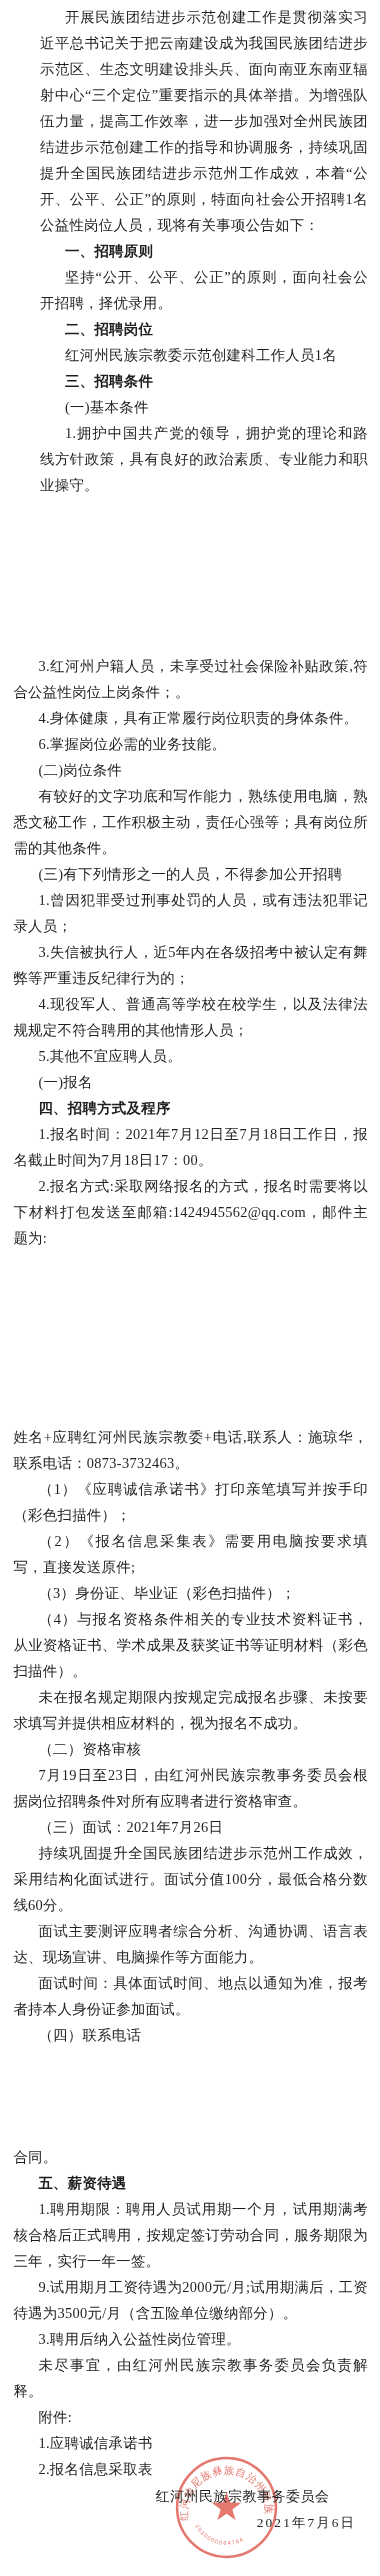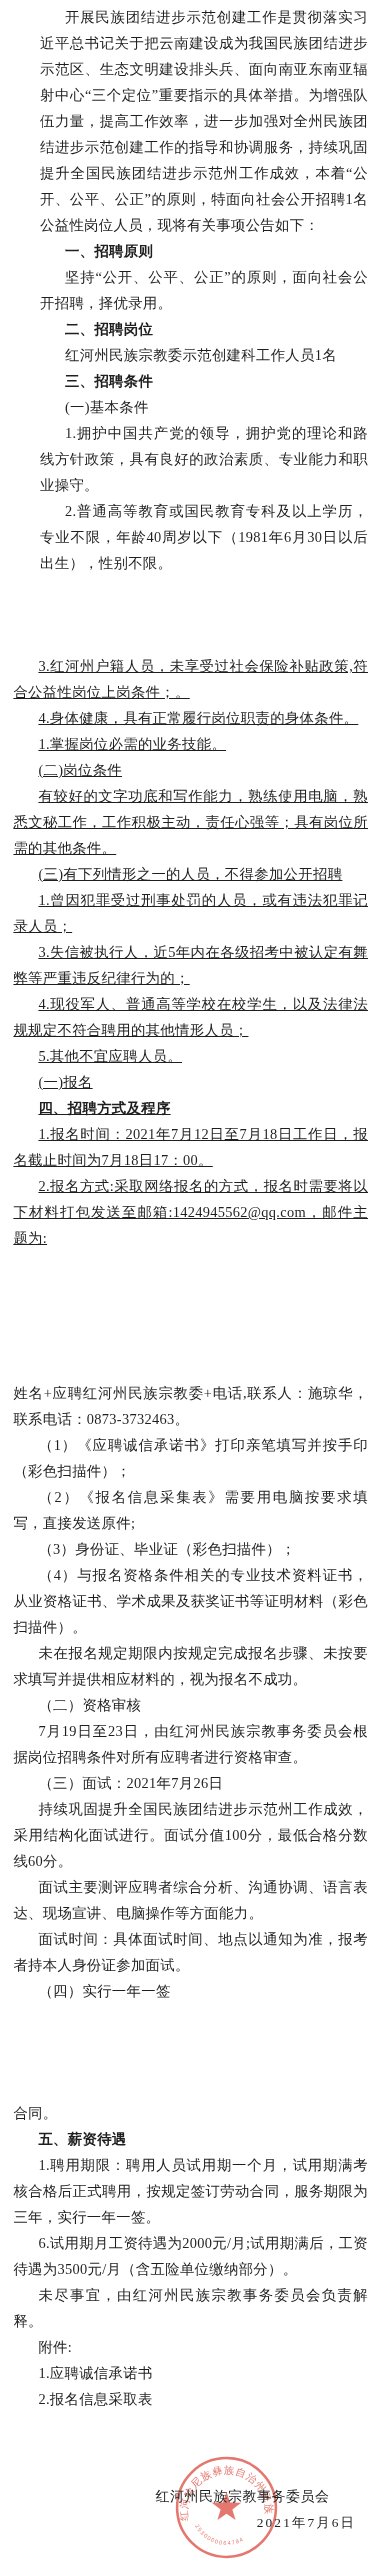--- a/index.html
+++ b/index.html
@@ -11,22 +11,22 @@
     color:#1f1f1f;
     font-family:"Liberation Serif",serif;
     overflow:hidden;
   }
   .pg{
     box-sizing:border-box;
     padding:0 13px 0 13.4px;
     overflow:hidden;
   }
   .pg1{height:653px;padding-top:4.1px;padding-left:40px;}
-  .pg2{height:727px;text-decoration:underline;}
-  .pg3{height:720px;}
+  .pg2{height:727px;}
+  .pg3{height:720px;margin-top:44px;}
   .pg4{height:492px;}
   .doc p{
     margin:0;
     font-size:14.4px;
     line-height:26px;
     text-align:justify;
     letter-spacing:0.3px;
   }
   .ind{text-indent:25px;}
   .hd{
@@ -61,27 +61,26 @@
 
   <section class="pg pg1">
     <p class="ind">开展民族团结进步示范创建工作是贯彻落实习近平总书记关于把云南建设成为我国民族团结进步示范区、生态文明建设排头兵、面向南亚东南亚辐射中心“三个定位”重要指示的具体举措。为增强队伍力量，提高工作效率，进一步加强对全州民族团结进步示范创建工作的指导和协调服务，持续巩固提升全国民族团结进步示范州工作成效，本着“公开、公平、公正”的原则，特面向社会公开招聘1名公益性岗位人员，现将有关事项公告如下：</p>
     <p class="ind hd">一、招聘原则</p>
     <p class="ind">坚持“公开、公平、公正”的原则，面向社会公开招聘，择优录用。</p>
     <p class="ind hd">二、招聘岗位</p>
     <p class="ind">红河州民族宗教委示范创建科工作人员1名</p>
     <p class="ind hd">三、招聘条件</p>
     <p class="ind">(一)基本条件</p>
     <p class="ind">1.拥护中国共产党的领导，拥护党的理论和路线方针政策，具有良好的政治素质、专业能力和职业操守。</p>
-    <p class="ind">2.普通高等教育或国民教育专科及以上学历，专业不限，年龄40周岁以下（1981年6月30日以后出生），性别不限。</p>
   </section>
 
   <section class="pg pg2">
     <p class="ind">3.红河州户籍人员，未享受过社会保险补贴政策,符合公益性岗位上岗条件；。</p>
     <p class="ind">4.身体健康，具有正常履行岗位职责的身体条件。</p>
-    <p class="ind">1.掌握岗位必需的业务技能。</p>
+    <p class="ind">6.掌握岗位必需的业务技能。</p>
     <p class="ind">(二)岗位条件</p>
     <p class="ind">有较好的文字功底和写作能力，熟练使用电脑，熟悉文秘工作，工作积极主动，责任心强等；具有岗位所需的其他条件。</p>
     <p class="ind">(三)有下列情形之一的人员，不得参加公开招聘</p>
     <p class="ind">1.曾因犯罪受过刑事处罚的人员，或有违法犯罪记录人员；</p>
     <p class="ind">3.失信被执行人，近5年内在各级招考中被认定有舞弊等严重违反纪律行为的；</p>
     <p class="ind">4.现役军人、普通高等学校在校学生，以及法律法规规定不符合聘用的其他情形人员；</p>
     <p class="ind">5.其他不宜应聘人员。</p>
     <p class="ind">(一)报名</p>
     <p class="ind hd">四、招聘方式及程序</p>
     <p class="ind">1.报名时间：2021年7月12日至7月18日工作日，报名截止时间为7月18日17：00。</p>
@@ -94,28 +93,29 @@
     <p class="ind">（2）《报名信息采集表》需要用电脑按要求填写，直接发送原件;</p>
     <p class="ind">（3）身份证、毕业证（彩色扫描件）；</p>
     <p class="ind">（4）与报名资格条件相关的专业技术资料证书，从业资格证书、学术成果及获奖证书等证明材料（彩色扫描件）。</p>
     <p class="ind">未在报名规定期限内按规定完成报名步骤、未按要求填写并提供相应材料的，视为报名不成功。</p>
     <p class="ind">（二）资格审核</p>
     <p class="ind">7月19日至23日，由红河州民族宗教事务委员会根据岗位招聘条件对所有应聘者进行资格审查。</p>
     <p class="ind">（三）面试：2021年7月26日</p>
     <p class="ind">持续巩固提升全国民族团结进步示范州工作成效，采用结构化面试进行。面试分值100分，最低合格分数线60分。</p>
     <p class="ind">面试主要测评应聘者综合分析、沟通协调、语言表达、现场宣讲、电脑操作等方面能力。</p>
     <p class="ind">面试时间：具体面试时间、地点以通知为准，报考者持本人身份证参加面试。</p>
-    <p class="ind">（四）实行一年一签</p>
+    <p class="ind">（四）联系电话</p>
   </section>
 
   <section class="pg pg4">
     <p>合同。</p>
     <p class="ind hd">五、薪资待遇</p>
     <p class="ind">1.聘用期限：聘用人员试用期一个月，试用期满考核合格后正式聘用，按规定签订劳动合同，服务期限为三年，实行一年一签。</p>
-    <p class="ind">6.试用期月工资待遇为2000元/月;试用期满后，工资待遇为3500元/月（含五险单位缴纳部分）。</p>
+    <p class="ind">9.试用期月工资待遇为2000元/月;试用期满后，工资待遇为3500元/月（含五险单位缴纳部分）。</p>
+    <p class="ind">3.聘用后纳入公益性岗位管理。</p>
     <p class="ind">未尽事宜，由红河州民族宗教事务委员会负责解释。</p>
     <p class="ind">附件:</p>
     <p class="ind">1.应聘诚信承诺书</p>
     <p class="ind">2.报名信息采取表</p>
   </section>
 
   <svg class="seal" viewBox="0 0 204 204" xmlns="http://www.w3.org/2000/svg">
     <defs>
       <path id="ringPath" d="M 27.5 127.3 A 76 76 0 1 1 176.5 127.3" fill="none"></path>
       <path id="codePath" d="M 38 130 A 68 68 0 0 0 166 130" fill="none"></path>

